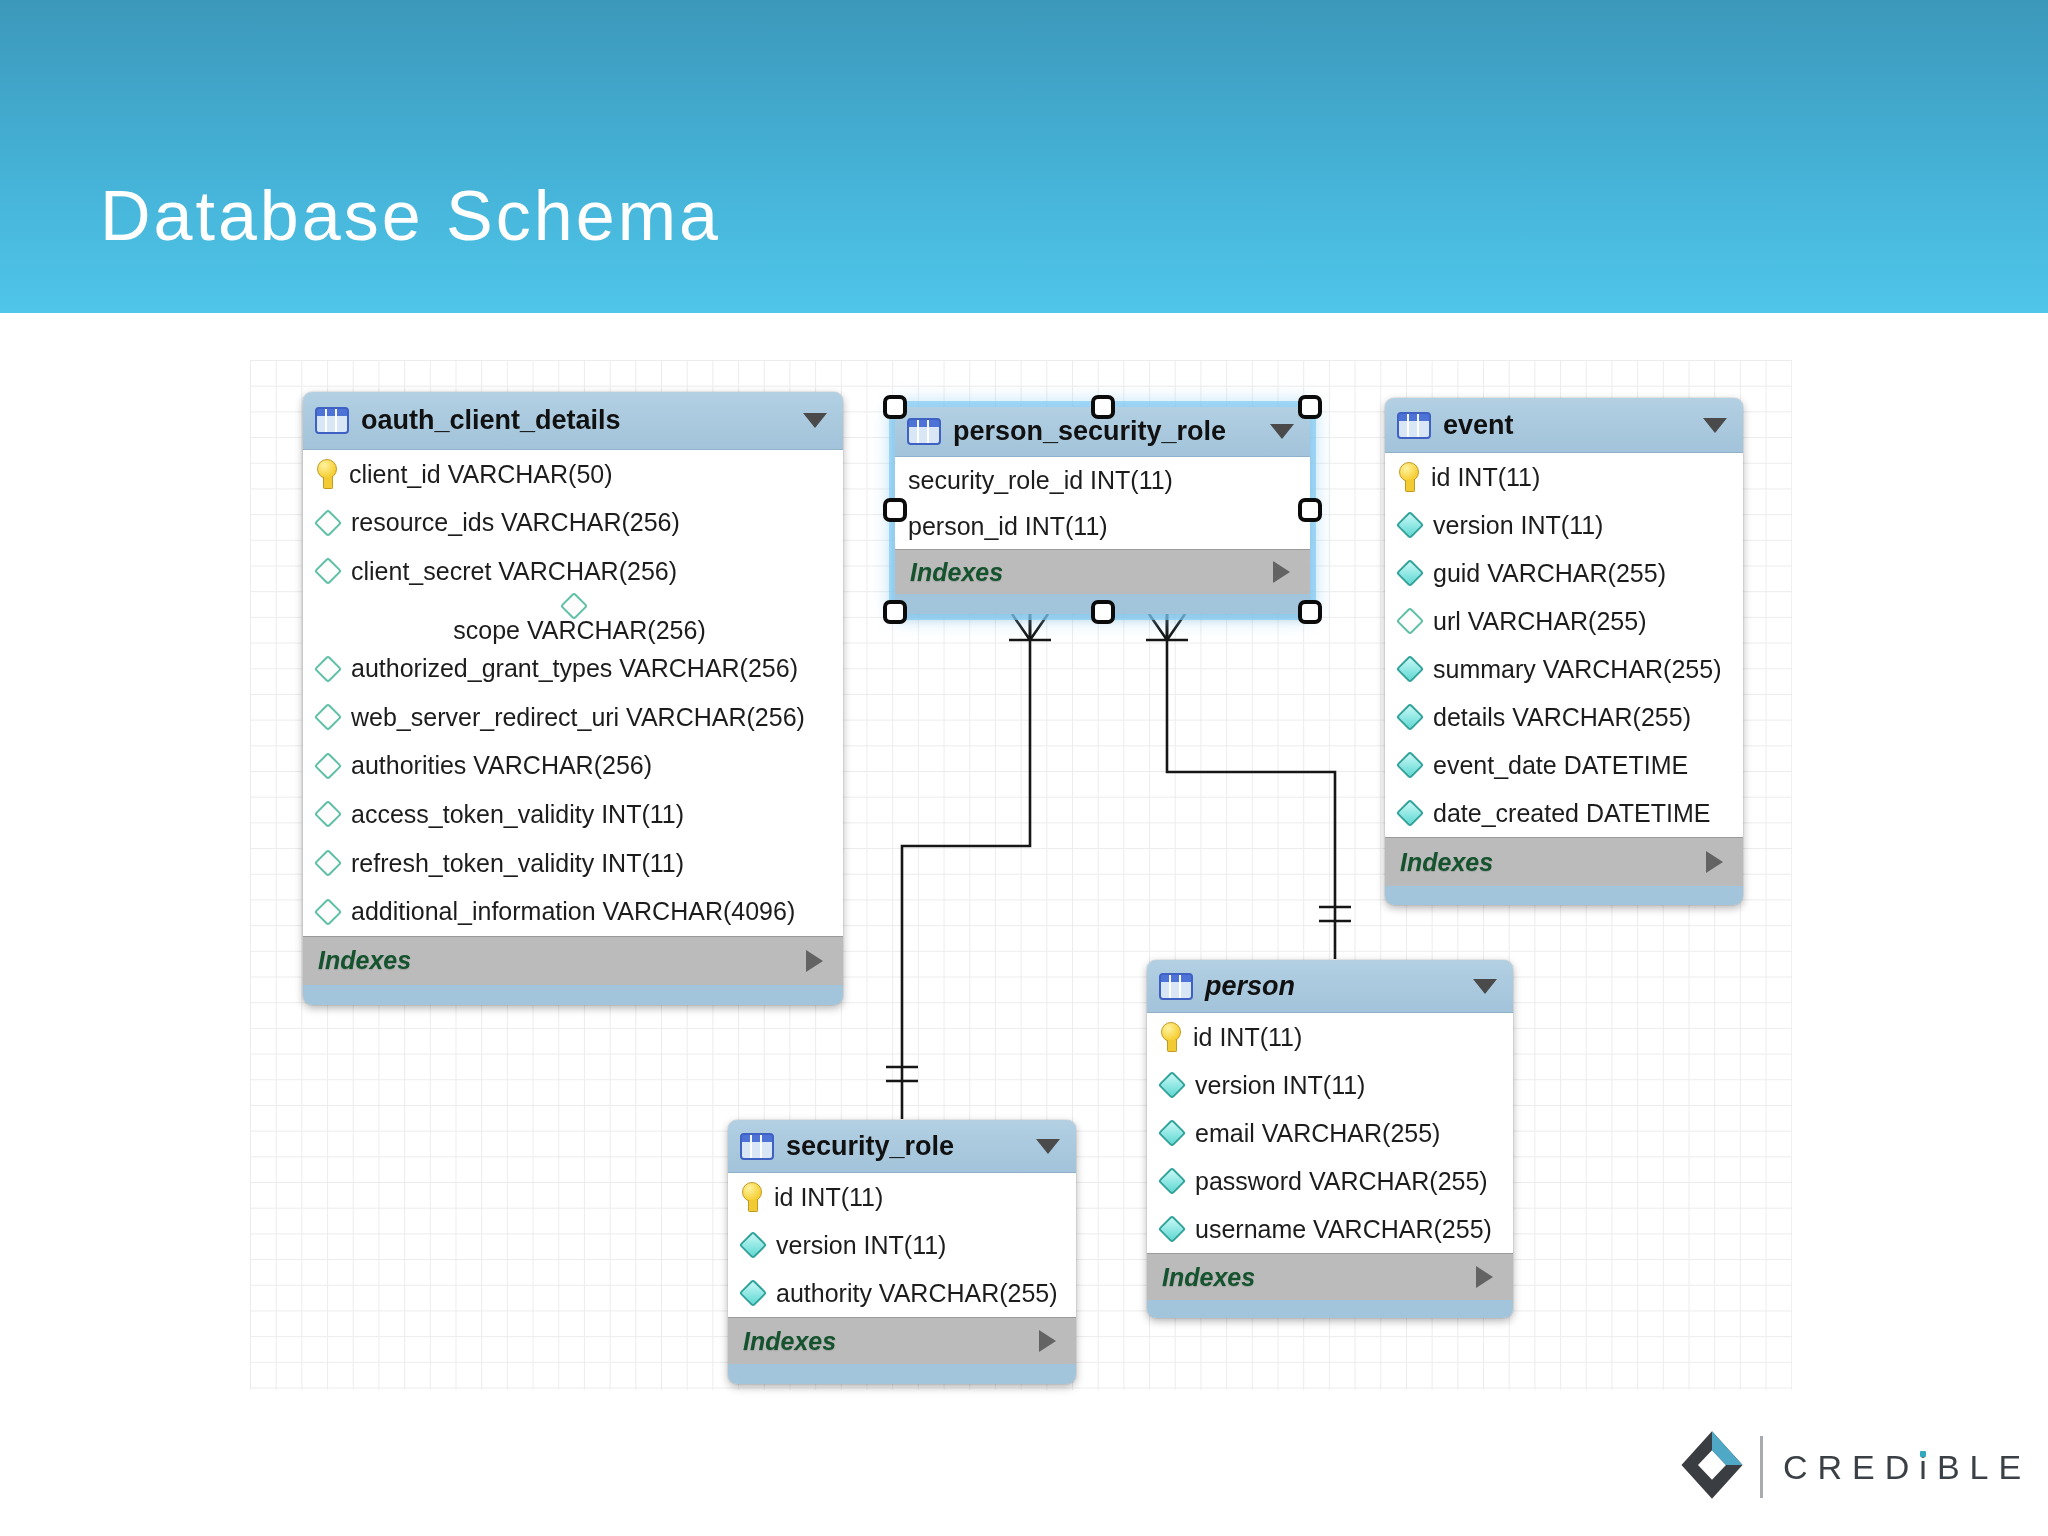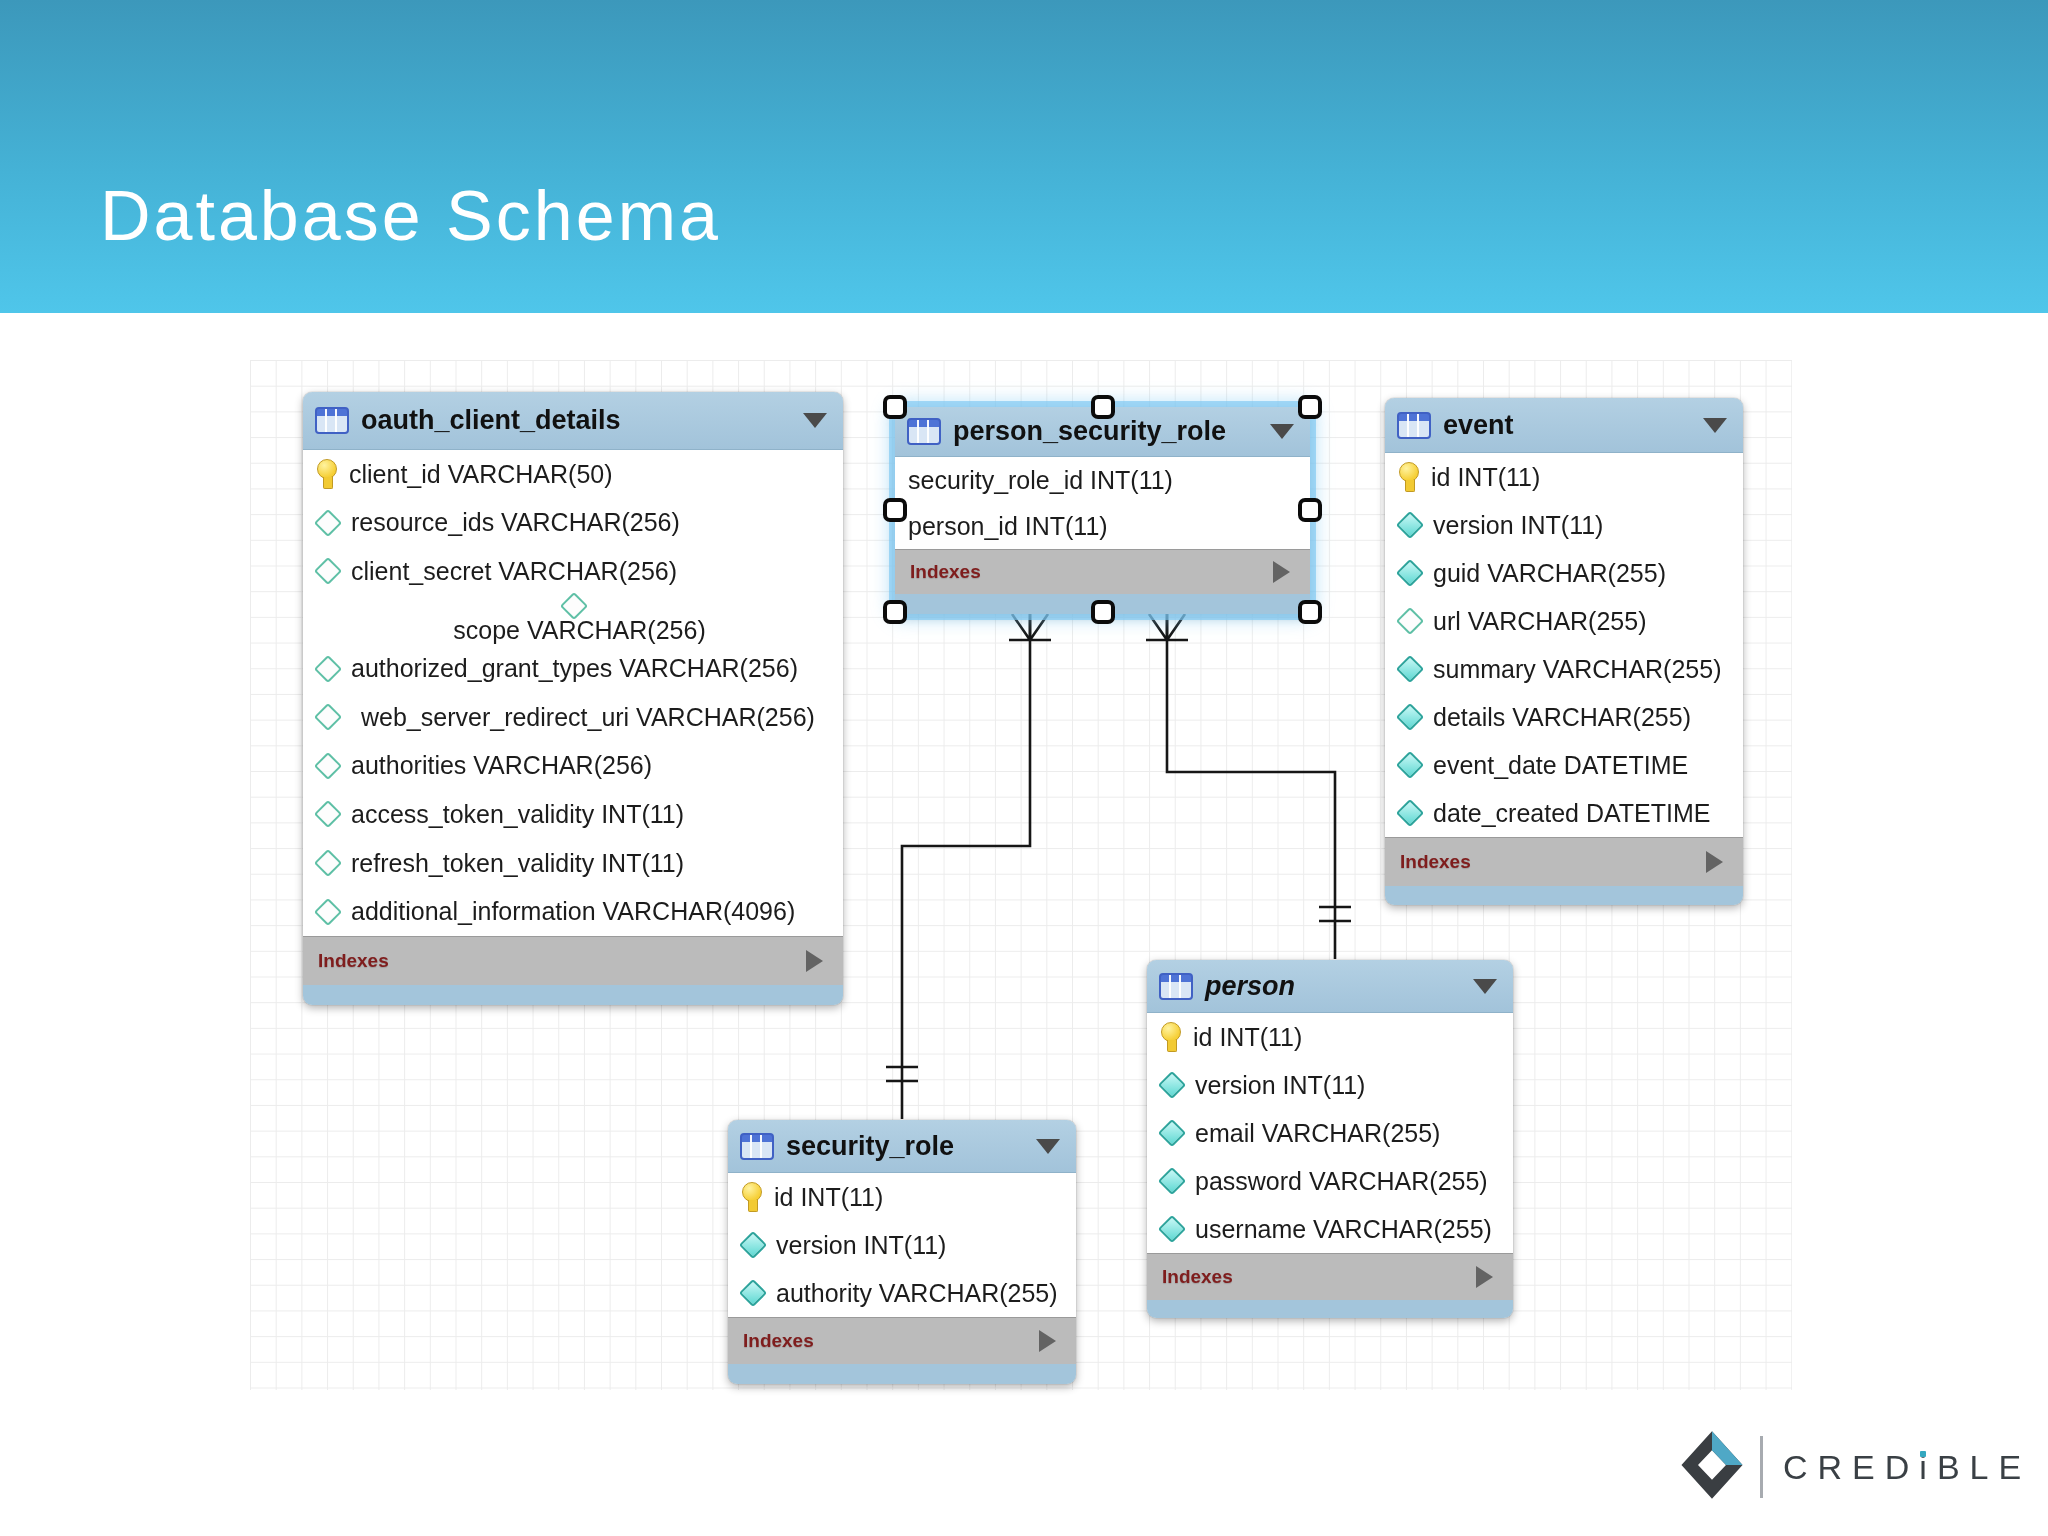--- a/index.html
+++ b/index.html
@@ -45,22 +45,22 @@
   .col-text{white-space:nowrap;}
   .icon-key{position:relative;width:22px;height:32px;margin-right:11px;flex:none;}
   .icon-key::before{content:"";position:absolute;left:1px;top:1px;width:18px;height:18px;border-radius:50%;
             background:radial-gradient(circle at 35% 30%,#fff3a0,#f6cf35 70%);border:1px solid #c29a22;}
   .icon-key::after{content:"";position:absolute;left:7px;top:19px;width:8px;height:11px;
             background:#f2ca33;border:1px solid #c29a22;border-top:none;border-radius:0 0 2px 2px;}
   .dia{width:20px;height:20px;margin:0 13px 0 2px;transform:rotate(45deg);border-radius:3px;flex:none;box-sizing:border-box;}
   .dia.filled{background:linear-gradient(135deg,#c9f8f6,#5ed8d2);border:2px solid #2ea49c;}
   .dia.hollow{background:#fdfdfd;border:2px solid #5fc0a6;}
   .tbl-footer{display:flex;align-items:center;background:#bbbbbb;border-top:1px solid #9a9a9a;}
-  .footer-text{font-size:19px;font-weight:bold;color:#7f1d1d;margin-left:15px;flex:1;
-               text-shadow:0 1px 1px rgba(0,0,0,.15);}
+  .footer-text{font-size:25px;font-weight:bold;color:#14532d;margin-left:15px;flex:1;
+               text-shadow:0 1px 1px rgba(0,0,0,.15);font-style:italic;}
   .arrow-right{width:0;height:0;border-top:11px solid transparent;border-bottom:11px solid transparent;
                border-left:17px solid #636363;margin-right:20px;flex:none;}
   .tbl-strip{background:#a3c5db;}
   .handle{position:absolute;width:24px;height:24px;background:#fff;border:4px solid #0b0b0b;
           border-radius:7px;box-sizing:border-box;z-index:4;}
 
   
   .logo{position:absolute;left:1680px;top:1430px;display:flex;align-items:center;z-index:5;}
   .logo-sep{width:3px;height:62px;background:#a7abb0;margin:0 20px 0 16px;}
   .logo-text{font-size:34px;letter-spacing:10px;color:#3a4045;font-weight:400;white-space:nowrap;}
@@ -108,21 +108,21 @@
             <div class="col-text">client_secret VARCHAR(256)</div>
           </div>
           <div class="col-row" style="height: 48.6px; flex-direction: column;">
             <div class="dia hollow"></div>
             <div class="col-text">scope VARCHAR(256)</div>
           </div>
           <div class="col-row" style="height: 48.6px;">
             <div class="dia hollow"></div>
             <div class="col-text">authorized_grant_types VARCHAR(256)</div>
           </div>
-          <div class="col-row" style="height: 48.6px; gap: 10px;">
+          <div class="col-row" style="height: 48.6px;">
             <div class="dia hollow"></div>
             <div class="col-text">web_server_redirect_uri VARCHAR(256)</div>
           </div>
           <div class="col-row" style="height: 48.6px;">
             <div class="dia hollow"></div>
             <div class="col-text">authorities VARCHAR(256)</div>
           </div>
           <div class="col-row" style="height: 48.6px;">
             <div class="dia hollow"></div>
             <div class="col-text">access_token_validity INT(11)</div>

